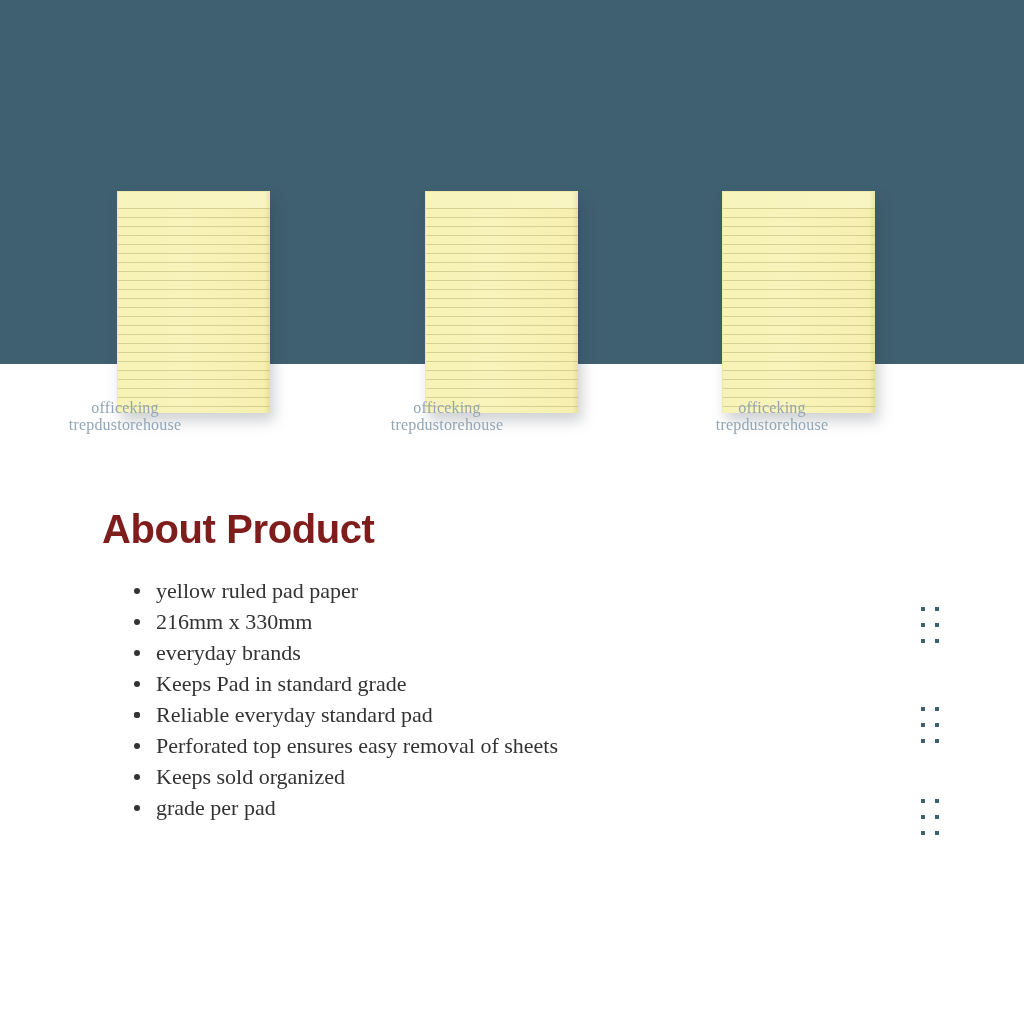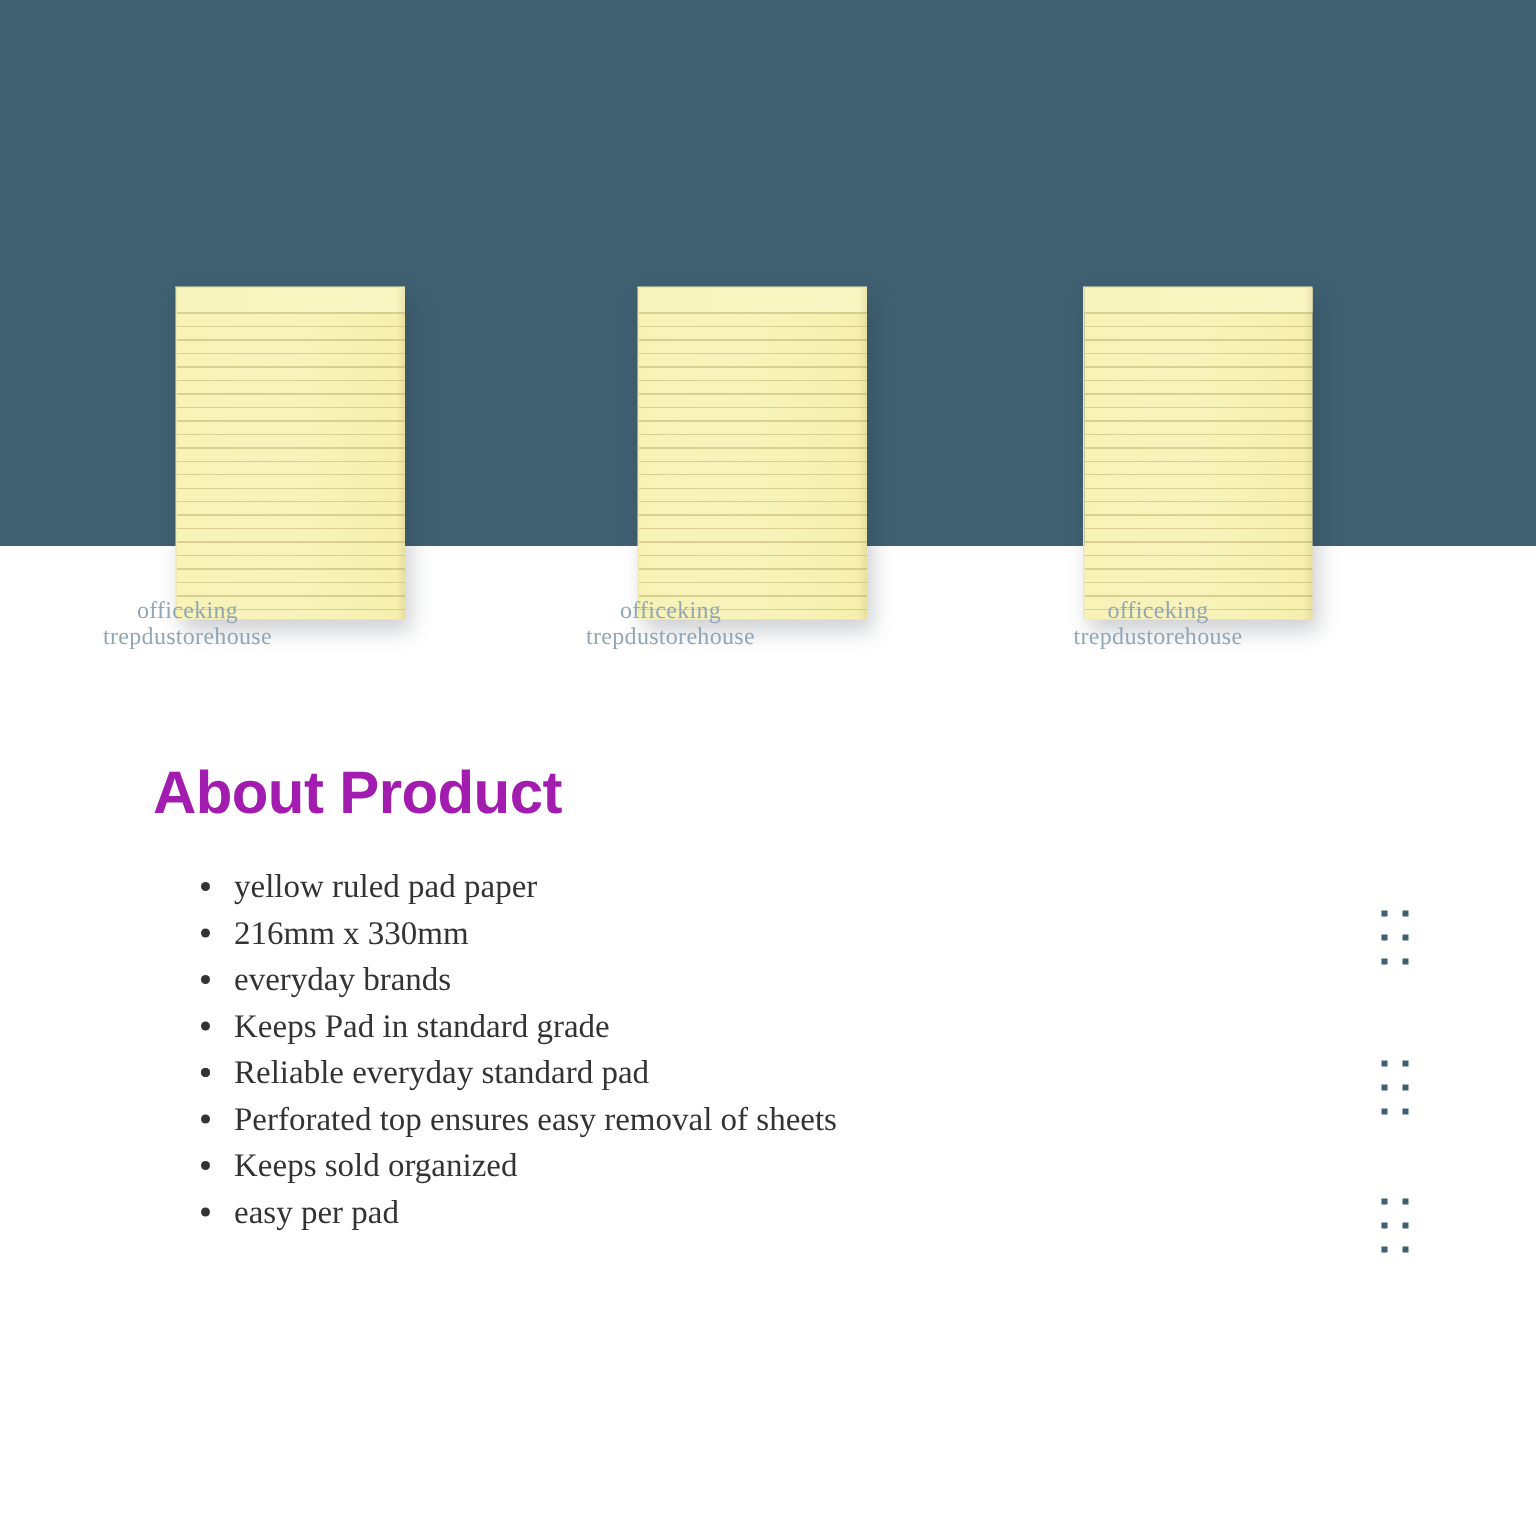--- a/index.html
+++ b/index.html
@@ -130,21 +130,21 @@
     top: 505px;
     width: 800px;
   }
 
   .about-title {
     margin: 0;
     font-family: "Liberation Sans", sans-serif;
     font-size: 40px;
     line-height: 48px;
     font-weight: bold;
-    color: #a21caf;
+    color: #7f1d1d;
     letter-spacing: -0.4px;
   }
 
   .about-list {
     margin: 22px 0 0 0;
     padding: 0 0 0 32px;
     list-style: none;
   }
 
   .about-list li {
@@ -232,21 +232,21 @@
     <h1 class="about-title">About Product</h1>
     <ul class="about-list">
       <li><span class="bullet-dot"></span><span>yellow ruled pad paper</span></li>
       <li><span class="bullet-dot"></span><span>216mm x 330mm</span></li>
       <li><span class="bullet-dot"></span><span>everyday brands</span></li>
       <li><span class="bullet-dot"></span><span>Keeps Pad in standard grade</span></li>
       <li><span class="bullet-dot"></span></li>
       <li><span class="bullet-dot"></span><span>Reliable everyday standard pad</span></li>
       <li><span class="bullet-dot"></span><span>Perforated top ensures easy removal of sheets</span></li>
       <li><span class="bullet-dot"></span><span>Keeps sold organized</span></li>
-      <li><span class="bullet-dot"></span><span>easy per pad</span></li>
+      <li><span class="bullet-dot"></span><span>grade per pad</span></li>
     </ul>
   </div>
 
   <div class="dot-grid dots-1">
     <span class="dot c0 r0"></span>
     <span class="dot c1 r0"></span>
     <span class="dot c0 r1"></span>
     <span class="dot c1 r1"></span>
     <span class="dot c0 r2"></span>
     <span class="dot c1 r2"></span>

